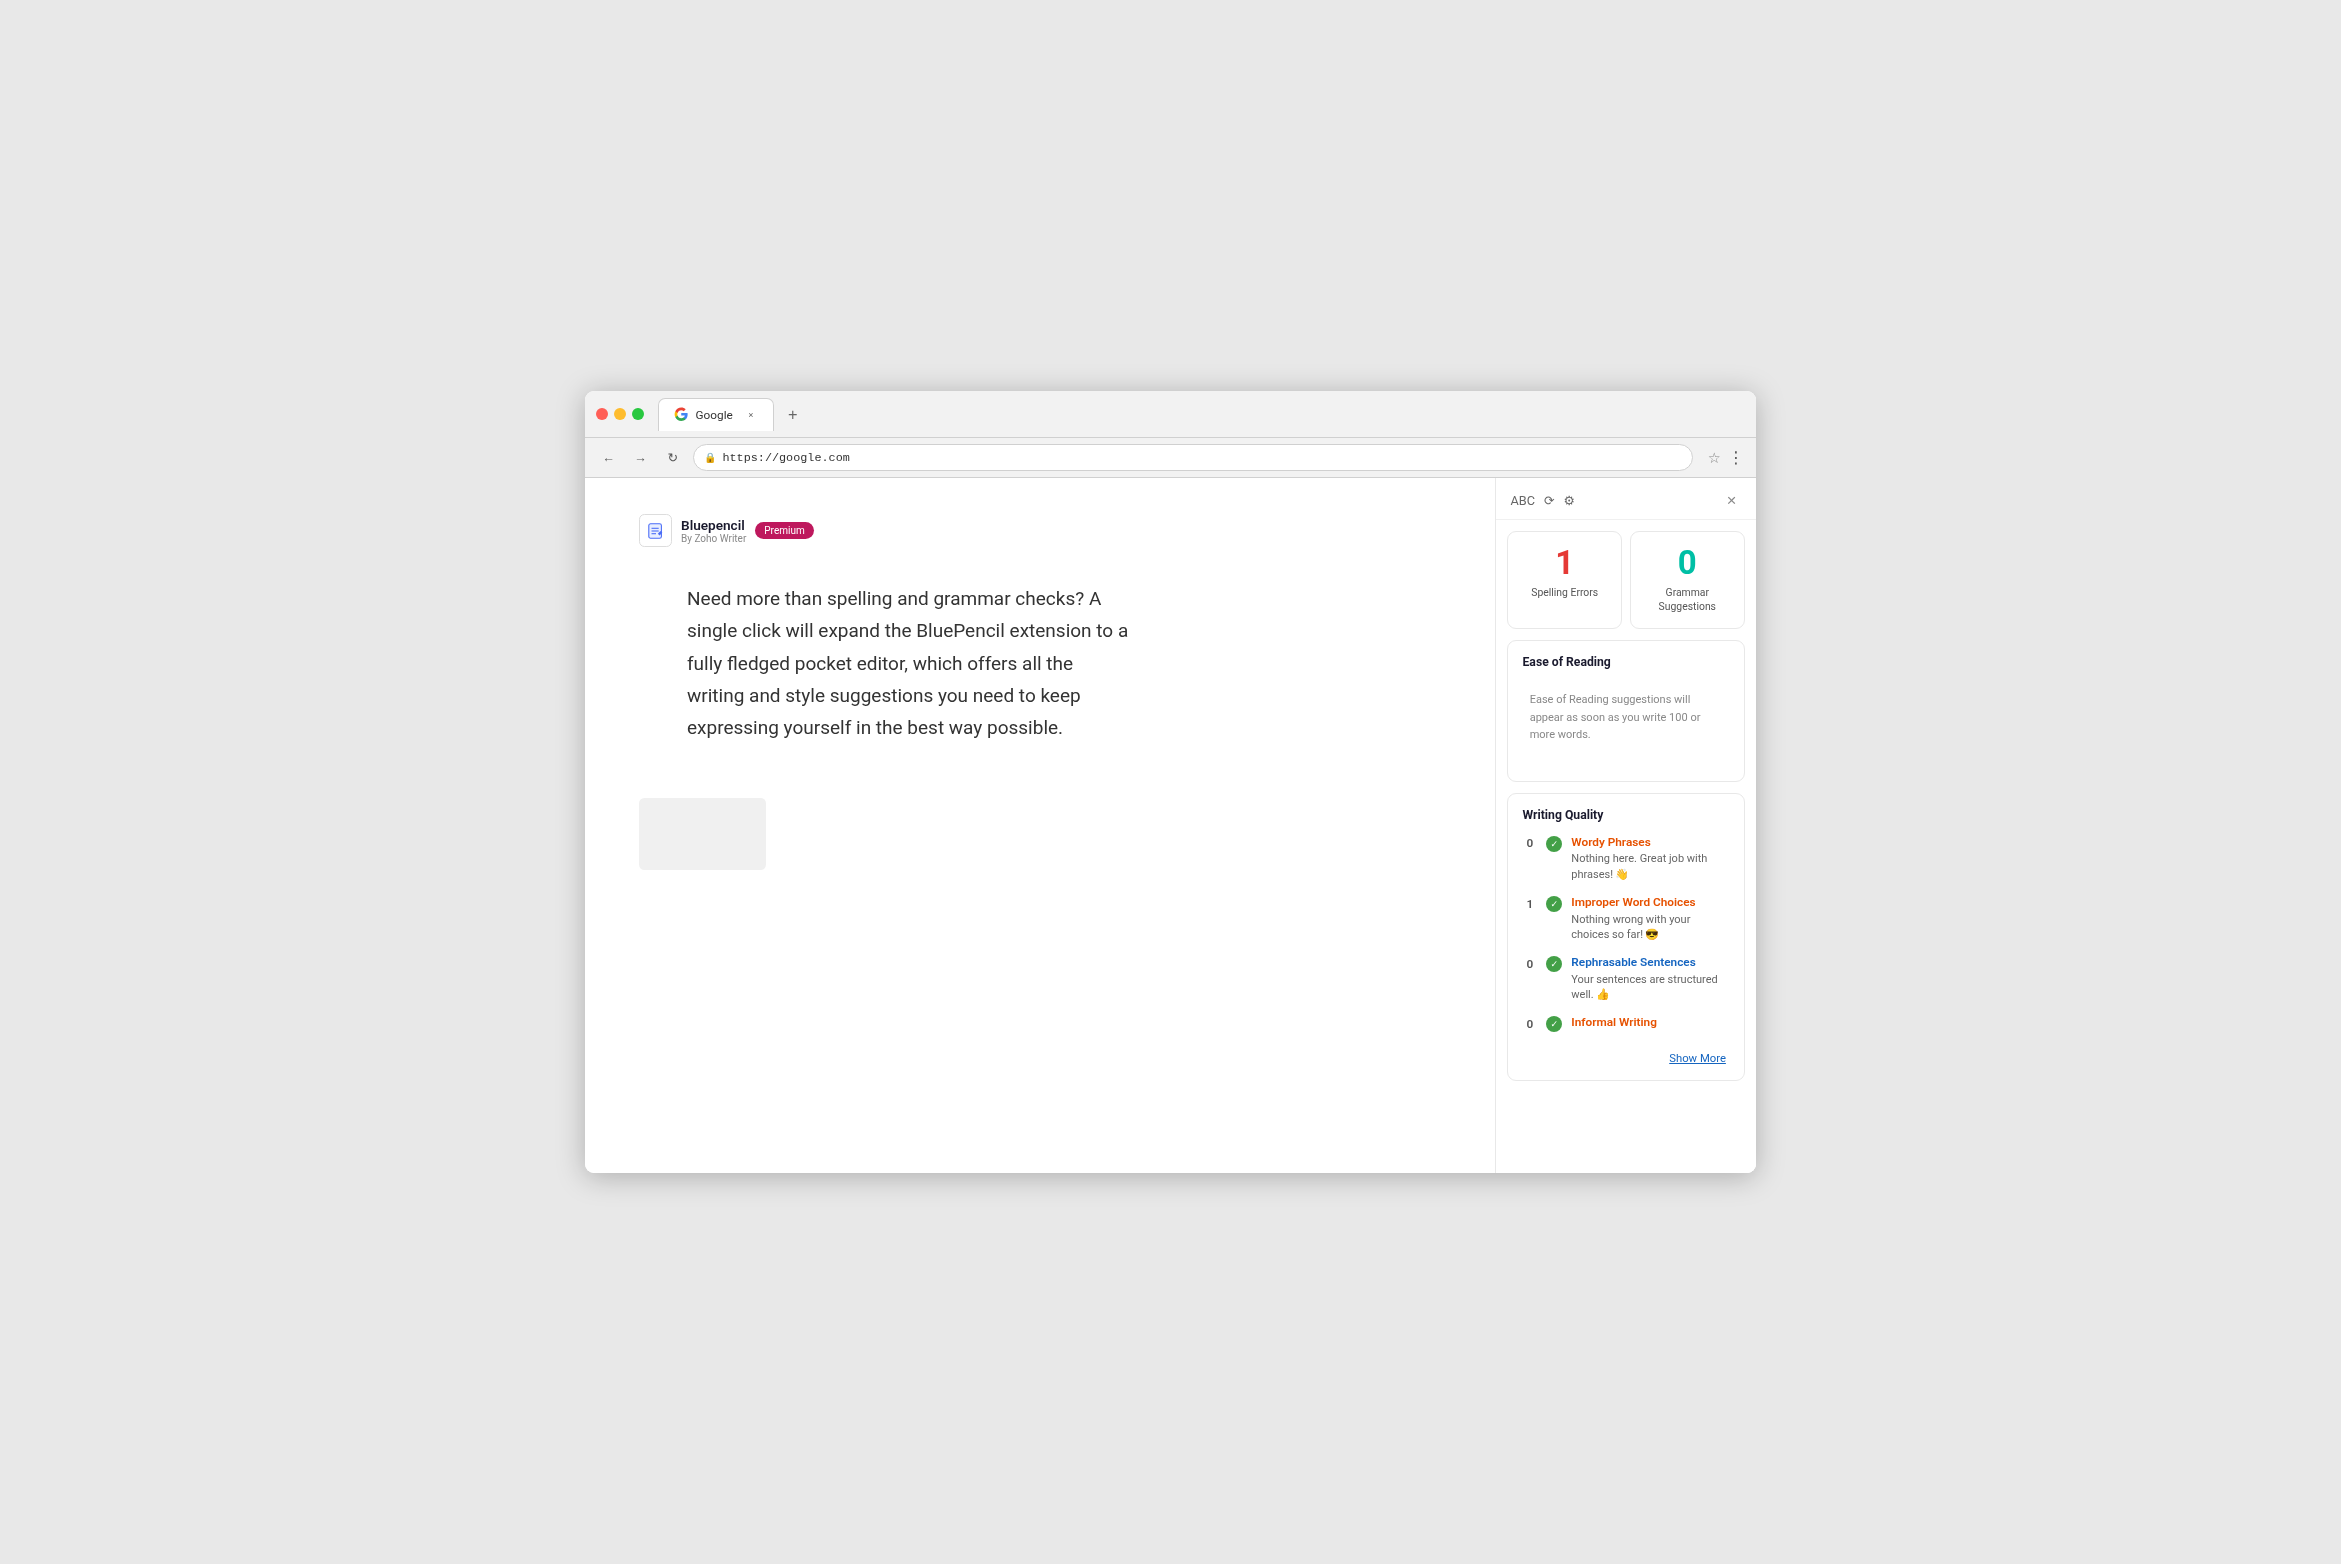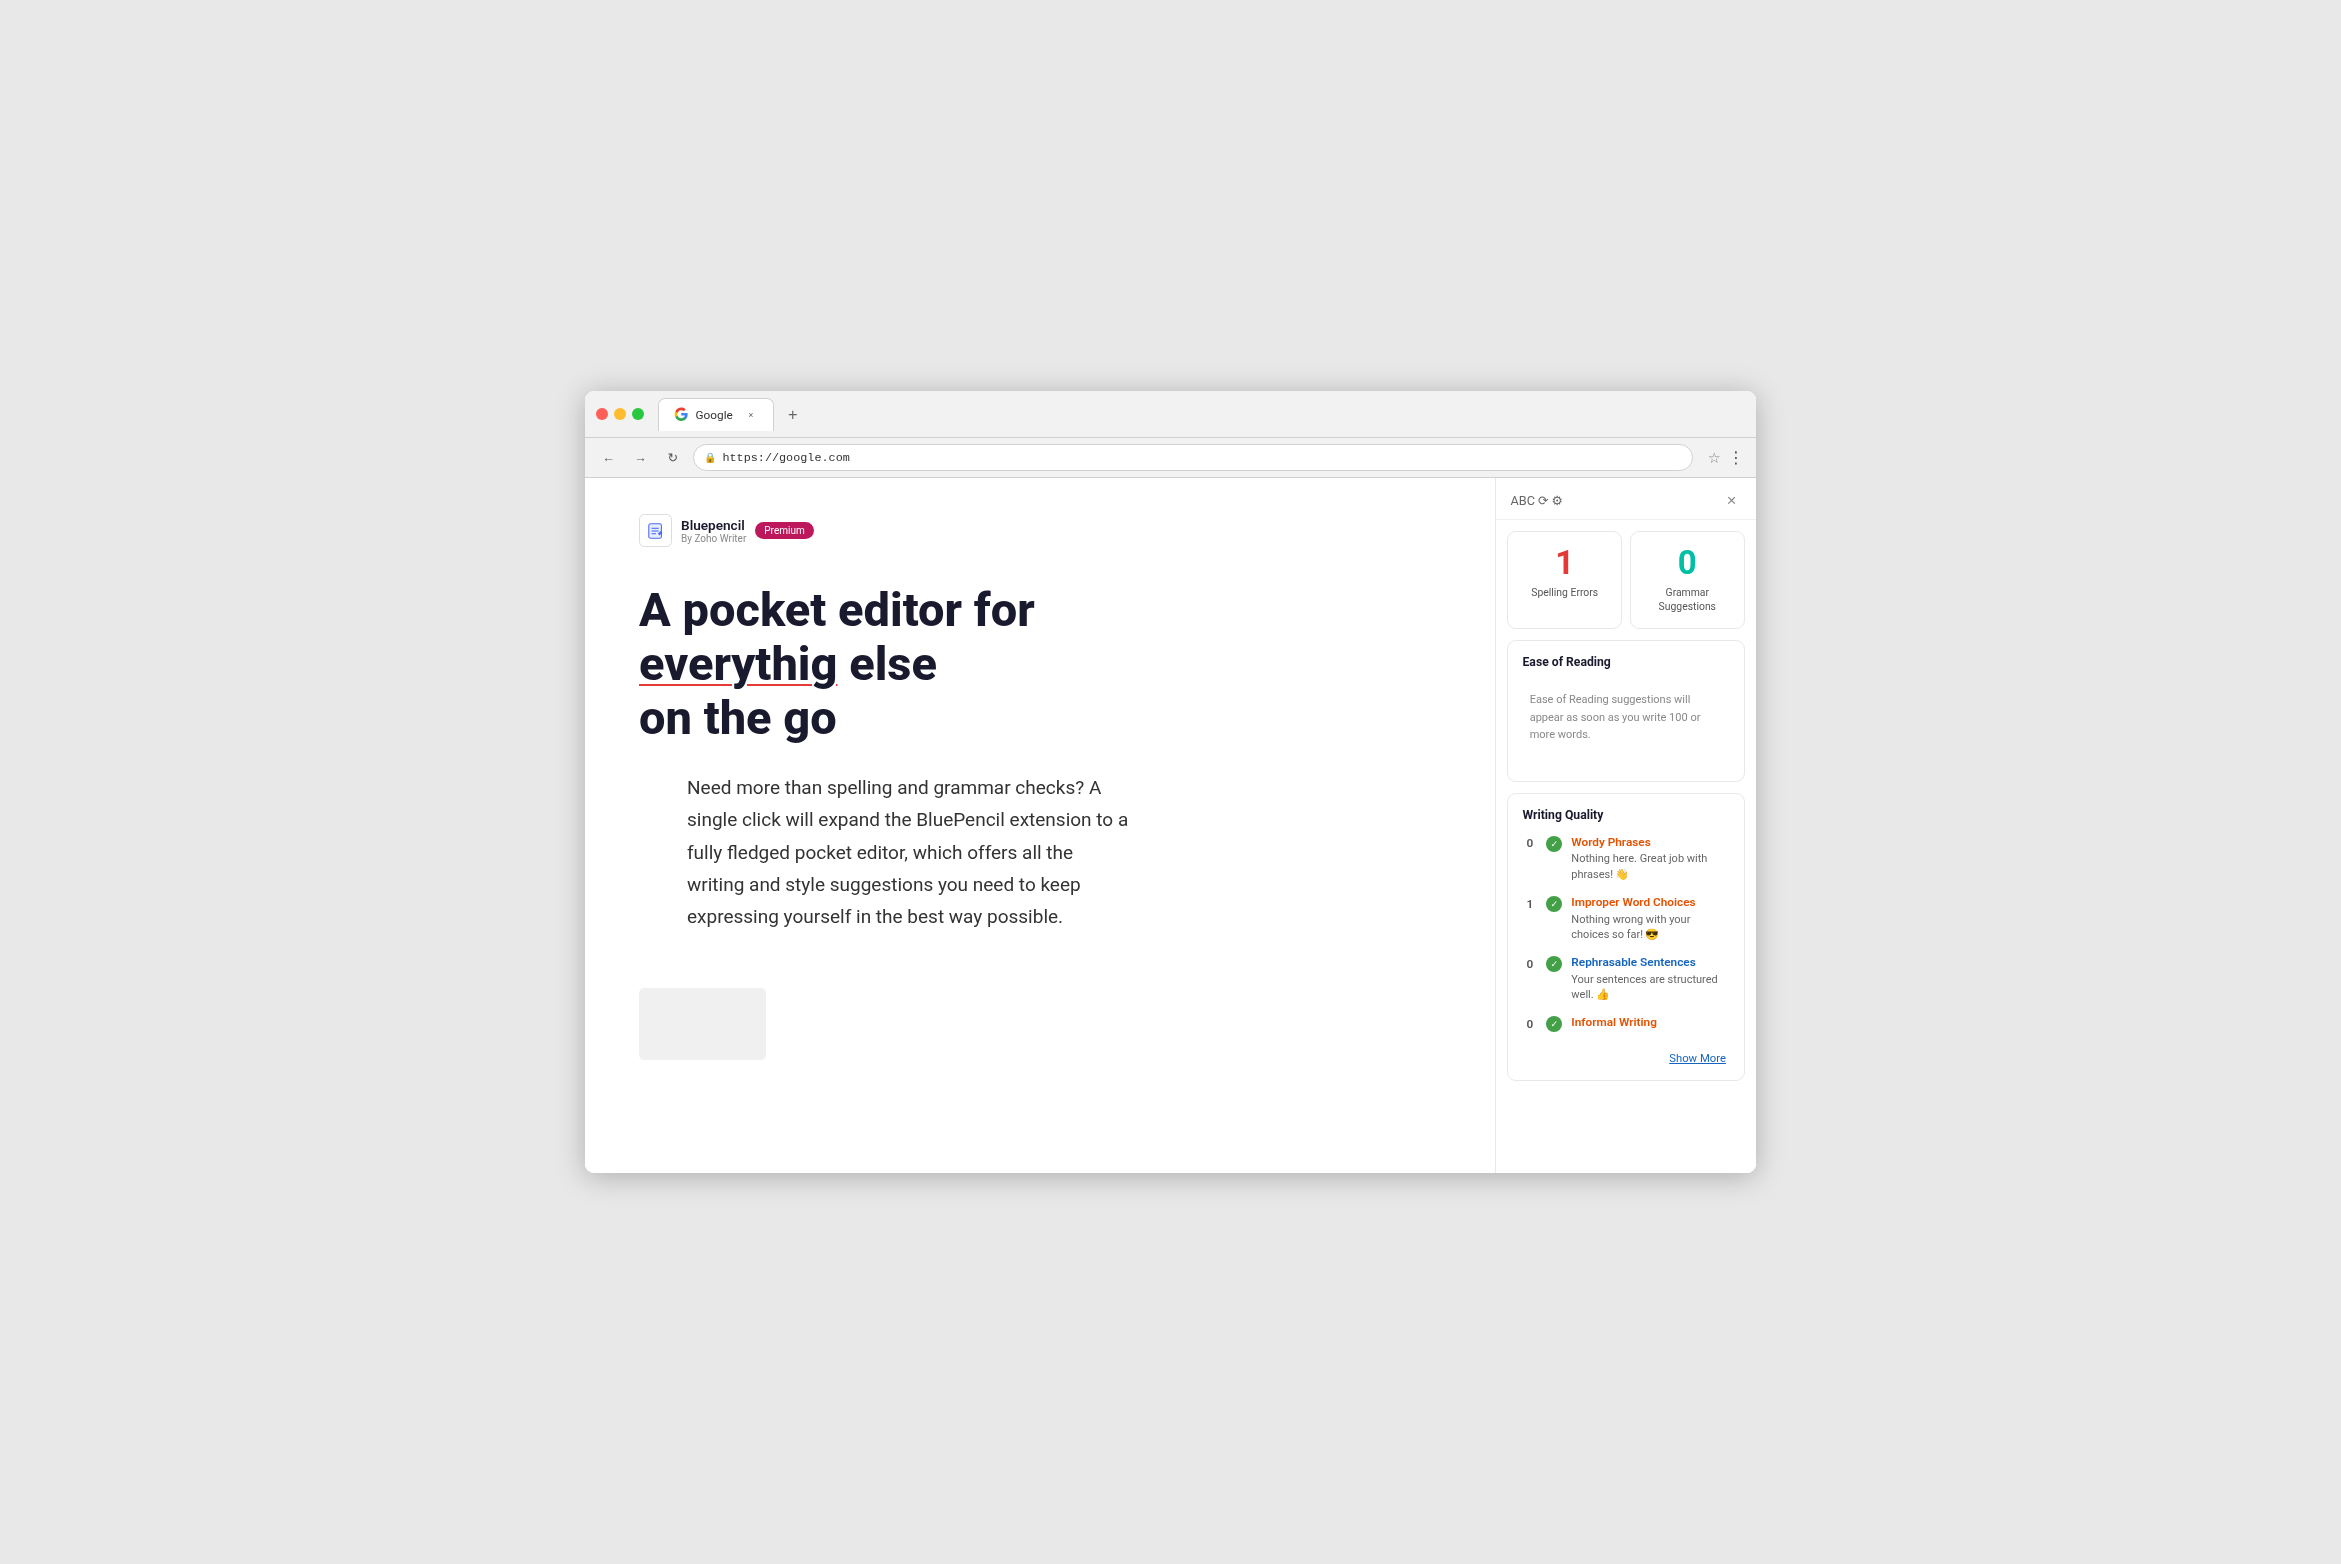--- a/index.html
+++ b/index.html
@@ -265,21 +265,21 @@
       display: flex;
       align-items: center;
       justify-content: space-between;
       padding: 0 14.5px 11px;
       border-bottom: 0.9px solid #f0f0f0;
       margin-bottom: 11px;
     }
 
     .toolbar-icons {
       display: flex;
-      gap: 3px;
+      gap: 9px;
     }
 
     .toolbar-icon {
       font-size: 12.7px;
       color: #666;
       cursor: pointer;
     }
 
     .close-btn {
       display: flex;
@@ -484,27 +484,20 @@
             <path d="M14 15 L17 12 L15 10 L12 13 Z" fill="#4a6cf7"></path>
           </svg>
         </div>
         <div class="bp-title-block">
           <span class="bp-title">Bluepencil</span>
           <span class="bp-subtitle">By Zoho Writer</span>
         </div>
         <span class="premium-badge">Premium</span>
       </div>
 
-      <div class="hero-text">
-        <h1 class="hero-heading">
-          <span>A pocket editor for</span><br>
-          <span class="underline-red">everythig</span><span> else</span><br>
-          <span>on the go</span>
-        </h1>
-      </div>
 
       <p class="hero-body">Need more than spelling and grammar checks? A single click will expand the BluePencil extension to a fully fledged pocket editor, which offers all the writing and style suggestions you need to keep expressing yourself in the best way possible.</p>
 
       <div class="thumbnail-placeholder"></div>
     </div>
 
     <div class="side-panel">
 
       <div class="panel-toolbar">
         <div class="toolbar-icons">

